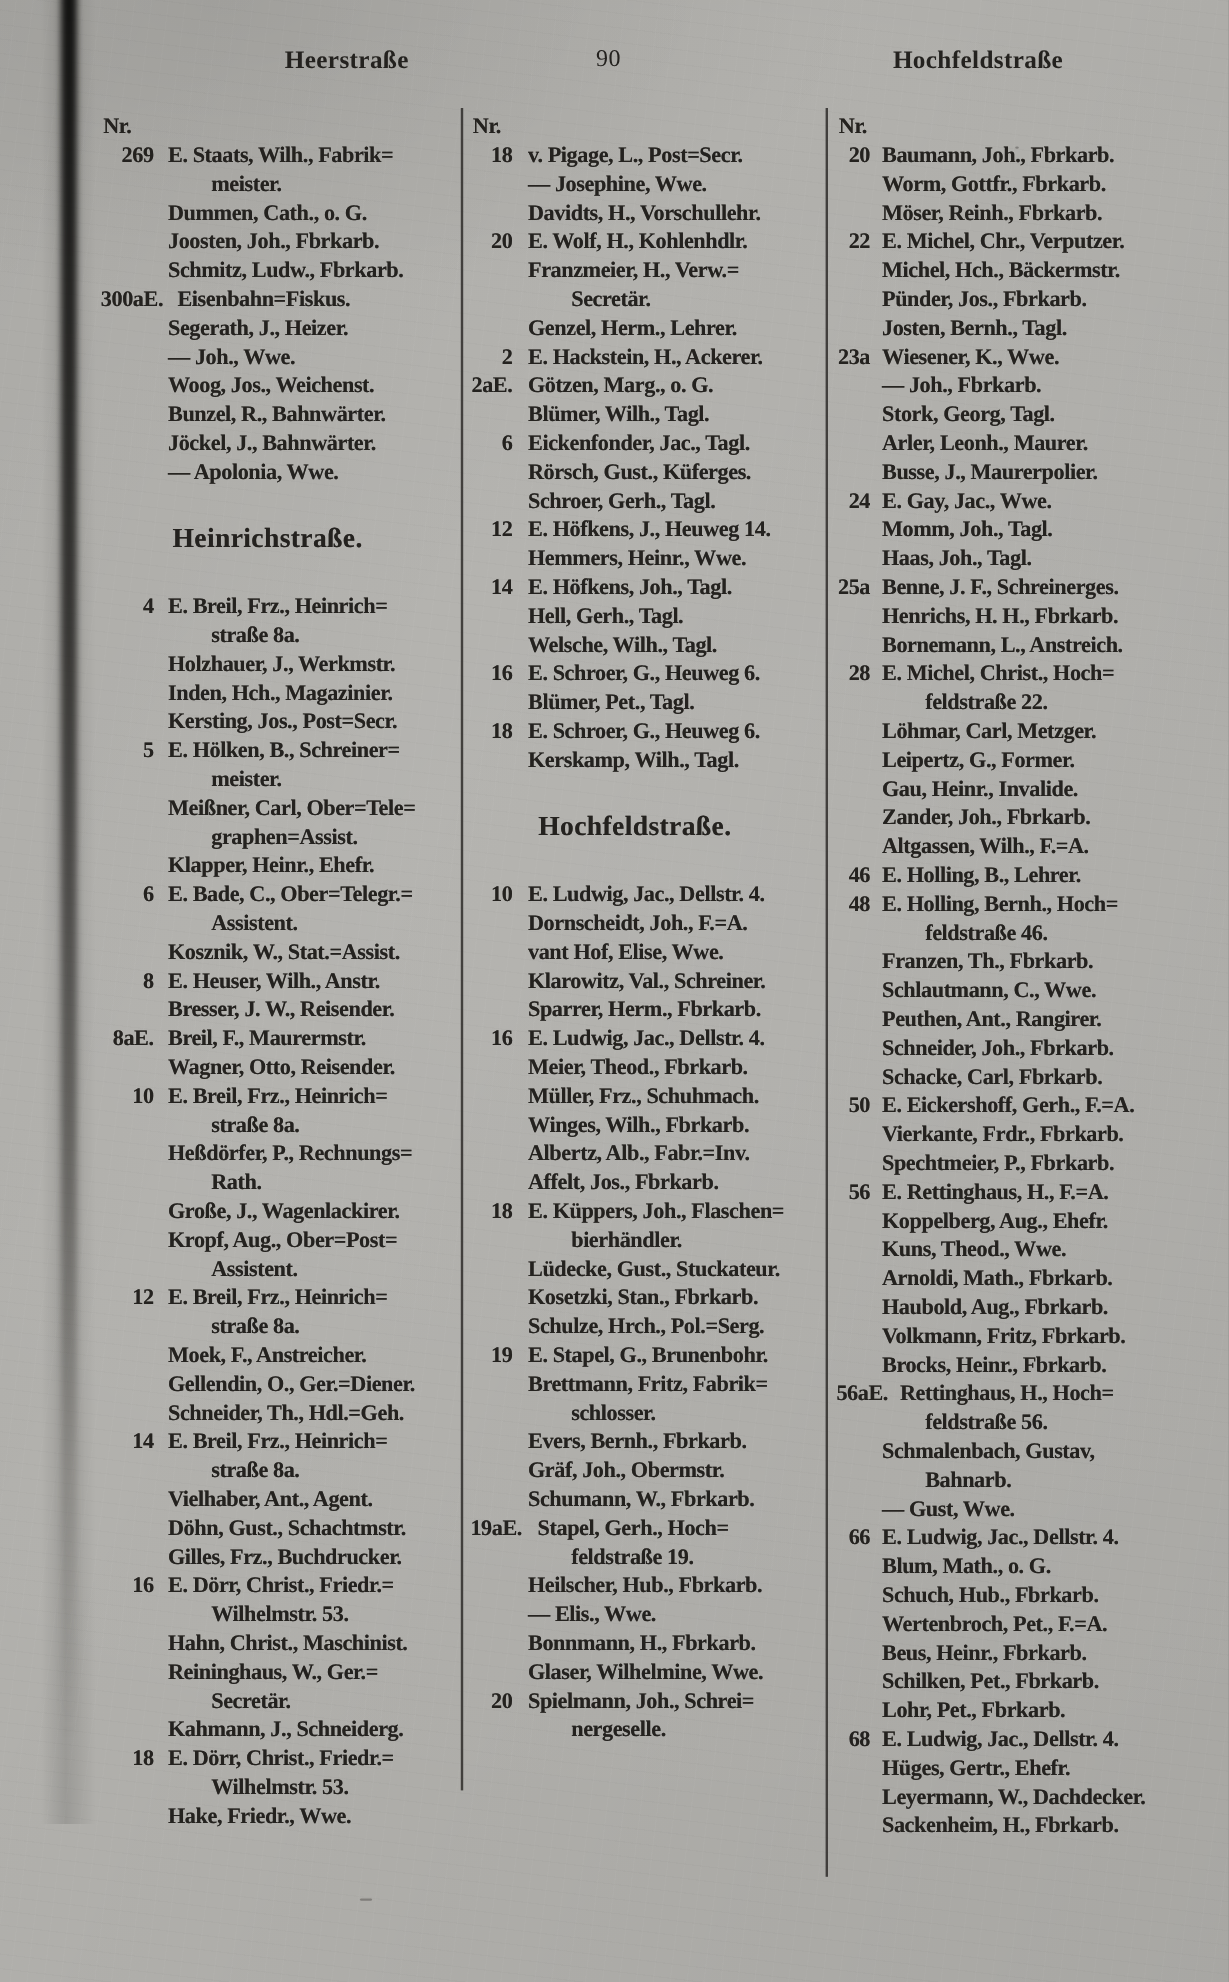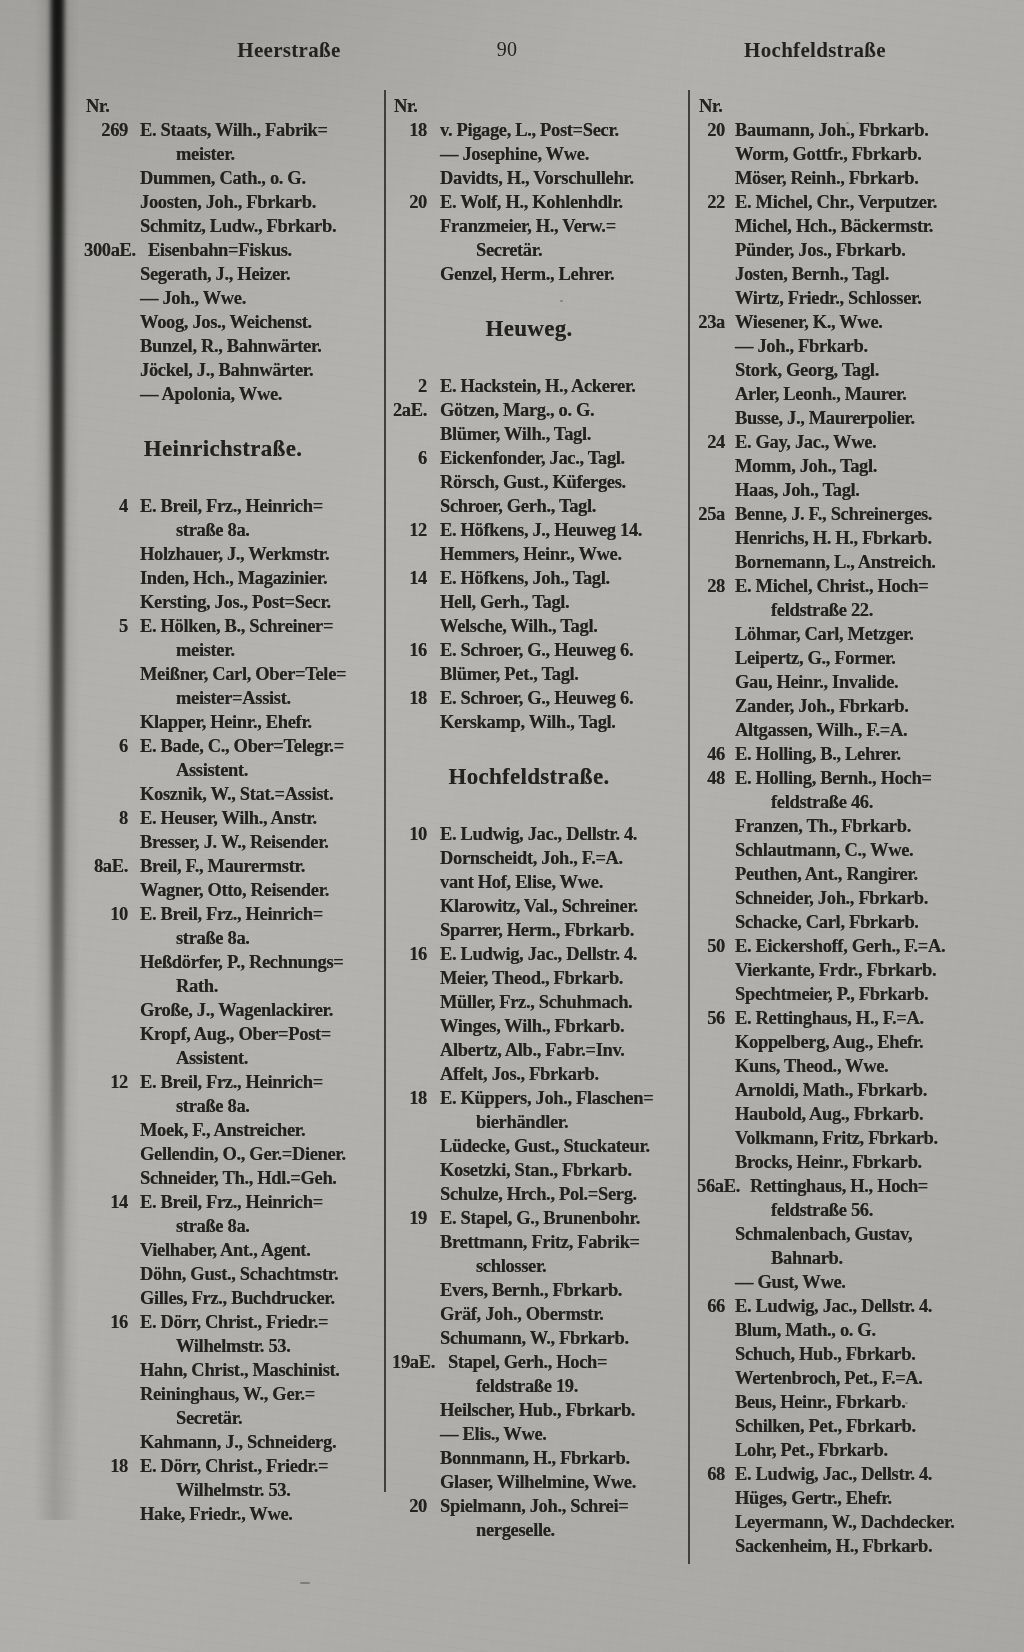--- a/index.html
+++ b/index.html
@@ -75,21 +75,21 @@
       <div class="ln first"><span class="num"></span><span class="txt">— Apolonia, Wwe.</span></div>
       <div class="street-heading">Heinrichstraße.</div>
       <div class="ln first"><span class="num">4</span><span class="txt">E. Breil, Frz., Heinrich=</span></div>
       <div class="ln cont">straße 8a.</div>
       <div class="ln first"><span class="num"></span><span class="txt">Holzhauer, J., Werkmstr.</span></div>
       <div class="ln first"><span class="num"></span><span class="txt">Inden, Hch., Magazinier.</span></div>
       <div class="ln first"><span class="num"></span><span class="txt">Kersting, Jos., Post=Secr.</span></div>
       <div class="ln first"><span class="num">5</span><span class="txt">E. Hölken, B., Schreiner=</span></div>
       <div class="ln cont">meister.</div>
       <div class="ln first"><span class="num"></span><span class="txt">Meißner, Carl, Ober=Tele=</span></div>
-      <div class="ln cont">meister=Assist.</div>
+      <div class="ln cont">graphen=Assist.</div>
       <div class="ln first"><span class="num"></span><span class="txt">Klapper, Heinr., Ehefr.</span></div>
       <div class="ln first"><span class="num">6</span><span class="txt">E. Bade, C., Ober=Telegr.=</span></div>
       <div class="ln cont">Assistent.</div>
       <div class="ln first"><span class="num"></span><span class="txt">Kosznik, W., Stat.=Assist.</span></div>
       <div class="ln first"><span class="num">8</span><span class="txt">E. Heuser, Wilh., Anstr.</span></div>
       <div class="ln first"><span class="num"></span><span class="txt">Bresser, J. W., Reisender.</span></div>
       <div class="ln first"><span class="num">8aE.</span><span class="txt">Breil, F., Maurermstr.</span></div>
       <div class="ln first"><span class="num"></span><span class="txt">Wagner, Otto, Reisender.</span></div>
       <div class="ln first"><span class="num">10</span><span class="txt">E. Breil, Frz., Heinrich=</span></div>
       <div class="ln cont">straße 8a.</div>
@@ -120,21 +120,20 @@
     </div>
   <div class="col" id="col2">
       <div class="ln label-line">Nr.</div>
       <div class="ln first"><span class="num">18</span><span class="txt">v. Pigage, L., Post=Secr.</span></div>
       <div class="ln first"><span class="num"></span><span class="txt">— Josephine, Wwe.</span></div>
       <div class="ln first"><span class="num"></span><span class="txt">Davidts, H., Vorschullehr.</span></div>
       <div class="ln first"><span class="num">20</span><span class="txt">E. Wolf, H., Kohlenhdlr.</span></div>
       <div class="ln first"><span class="num"></span><span class="txt">Franzmeier, H., Verw.=</span></div>
       <div class="ln cont">Secretär.</div>
       <div class="ln first"><span class="num"></span><span class="txt">Genzel, Herm., Lehrer.</span></div>
-      <div class="street-heading">Heuweg.</div>
       <div class="ln first"><span class="num">2</span><span class="txt">E. Hackstein, H., Ackerer.</span></div>
       <div class="ln first"><span class="num">2aE.</span><span class="txt">Götzen, Marg., o. G.</span></div>
       <div class="ln first"><span class="num"></span><span class="txt">Blümer, Wilh., Tagl.</span></div>
       <div class="ln first"><span class="num">6</span><span class="txt">Eickenfonder, Jac., Tagl.</span></div>
       <div class="ln first"><span class="num"></span><span class="txt">Rörsch, Gust., Küferges.</span></div>
       <div class="ln first"><span class="num"></span><span class="txt">Schroer, Gerh., Tagl.</span></div>
       <div class="ln first"><span class="num">12</span><span class="txt">E. Höfkens, J., Heuweg 14.</span></div>
       <div class="ln first"><span class="num"></span><span class="txt">Hemmers, Heinr., Wwe.</span></div>
       <div class="ln first"><span class="num">14</span><span class="txt">E. Höfkens, Joh., Tagl.</span></div>
       <div class="ln first"><span class="num"></span><span class="txt">Hell, Gerh., Tagl.</span></div>
@@ -177,21 +176,20 @@
     </div>
   <div class="col" id="col3">
       <div class="ln label-line">Nr.</div>
       <div class="ln first"><span class="num">20</span><span class="txt">Baumann, Joh., Fbrkarb.</span></div>
       <div class="ln first"><span class="num"></span><span class="txt">Worm, Gottfr., Fbrkarb.</span></div>
       <div class="ln first"><span class="num"></span><span class="txt">Möser, Reinh., Fbrkarb.</span></div>
       <div class="ln first"><span class="num">22</span><span class="txt">E. Michel, Chr., Verputzer.</span></div>
       <div class="ln first"><span class="num"></span><span class="txt">Michel, Hch., Bäckermstr.</span></div>
       <div class="ln first"><span class="num"></span><span class="txt">Pünder, Jos., Fbrkarb.</span></div>
       <div class="ln first"><span class="num"></span><span class="txt">Josten, Bernh., Tagl.</span></div>
-      <div class="ln first"><span class="num"></span><span class="txt">Wirtz, Friedr., Schlosser.</span></div>
       <div class="ln first"><span class="num">23a</span><span class="txt">Wiesener, K., Wwe.</span></div>
       <div class="ln first"><span class="num"></span><span class="txt">— Joh., Fbrkarb.</span></div>
       <div class="ln first"><span class="num"></span><span class="txt">Stork, Georg, Tagl.</span></div>
       <div class="ln first"><span class="num"></span><span class="txt">Arler, Leonh., Maurer.</span></div>
       <div class="ln first"><span class="num"></span><span class="txt">Busse, J., Maurerpolier.</span></div>
       <div class="ln first"><span class="num">24</span><span class="txt">E. Gay, Jac., Wwe.</span></div>
       <div class="ln first"><span class="num"></span><span class="txt">Momm, Joh., Tagl.</span></div>
       <div class="ln first"><span class="num"></span><span class="txt">Haas, Joh., Tagl.</span></div>
       <div class="ln first"><span class="num">25a</span><span class="txt">Benne, J. F., Schreinerges.</span></div>
       <div class="ln first"><span class="num"></span><span class="txt">Henrichs, H. H., Fbrkarb.</span></div>

